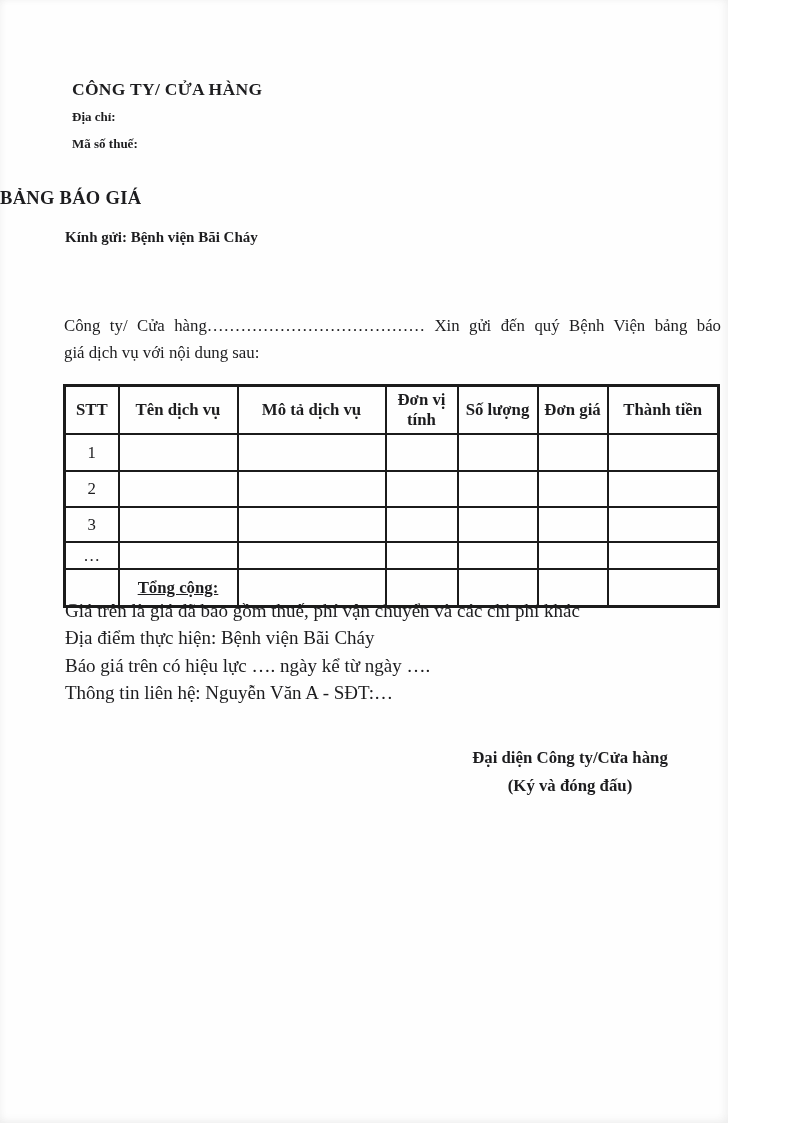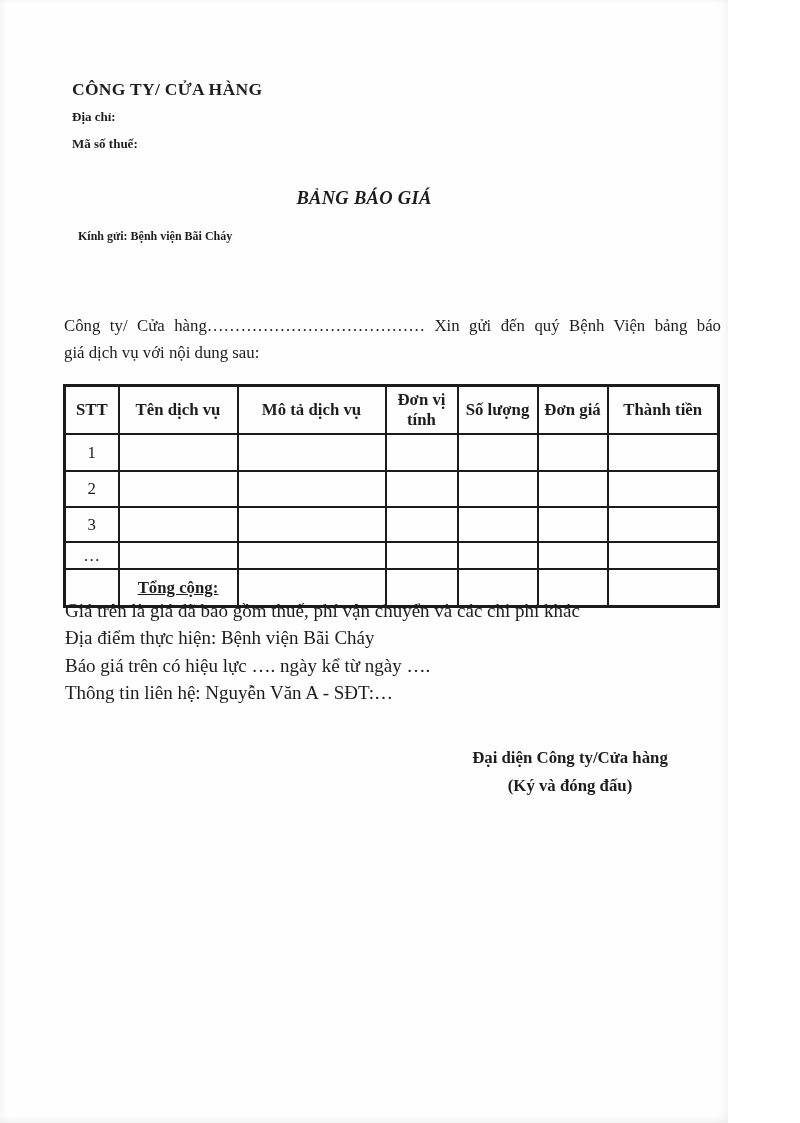--- a/index.html
+++ b/index.html
@@ -29,33 +29,32 @@
     line-height: 27px;
     white-space: nowrap;
   }
   .company-line.first { font-size: 17.5px; letter-spacing: 0.3px; }
 
   .doc-title {
     position: absolute;
     left: 0;
     top: 188px;
     width: 100%;
-    text-align: center;
+    text-align: left;
     font-weight: bold;
     font-size: 18.5px;
     letter-spacing: 0.3px;
-    font-style: italic;
   }
 
   .recipient-line {
     position: absolute;
-    left: 78px;
+    left: 65px;
     top: 229px;
     font-weight: bold;
-    font-size: 12px;
+    font-size: 15px;
   }
 
   .paragraph {
     position: absolute;
     left: 64px;
     width: 657px;
     font-size: 16.8px;
     line-height: 26.5px;
   }
   .paragraph.p-ref { top: 257px; }

